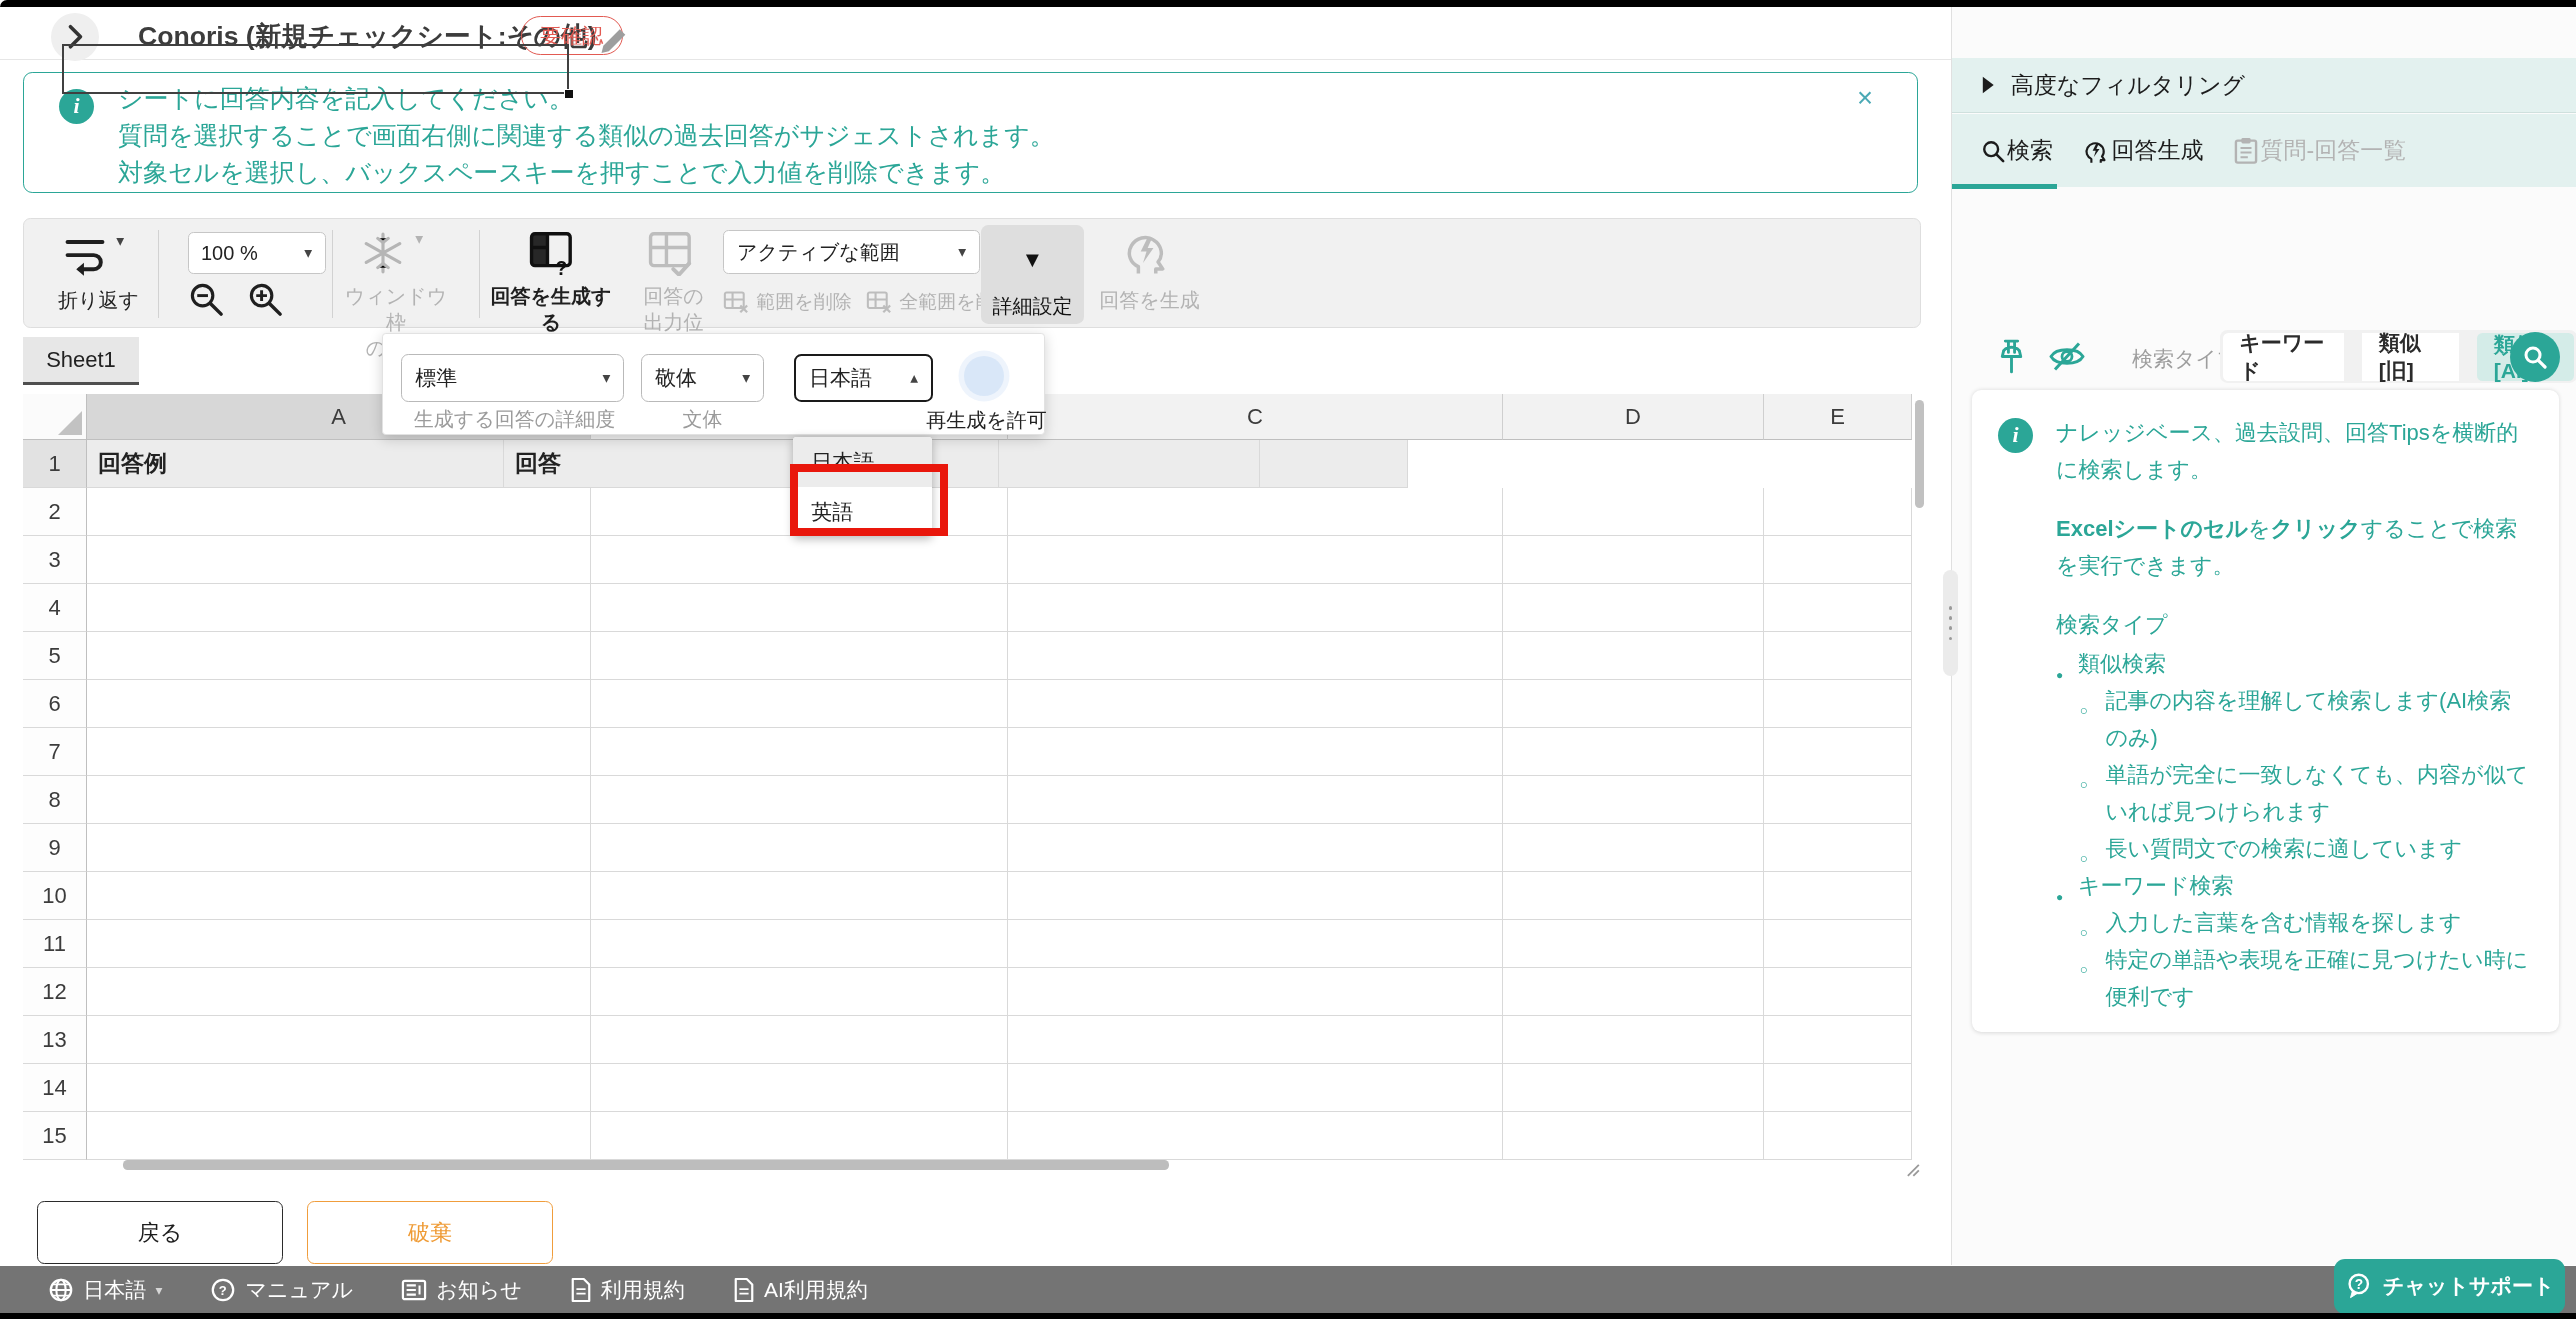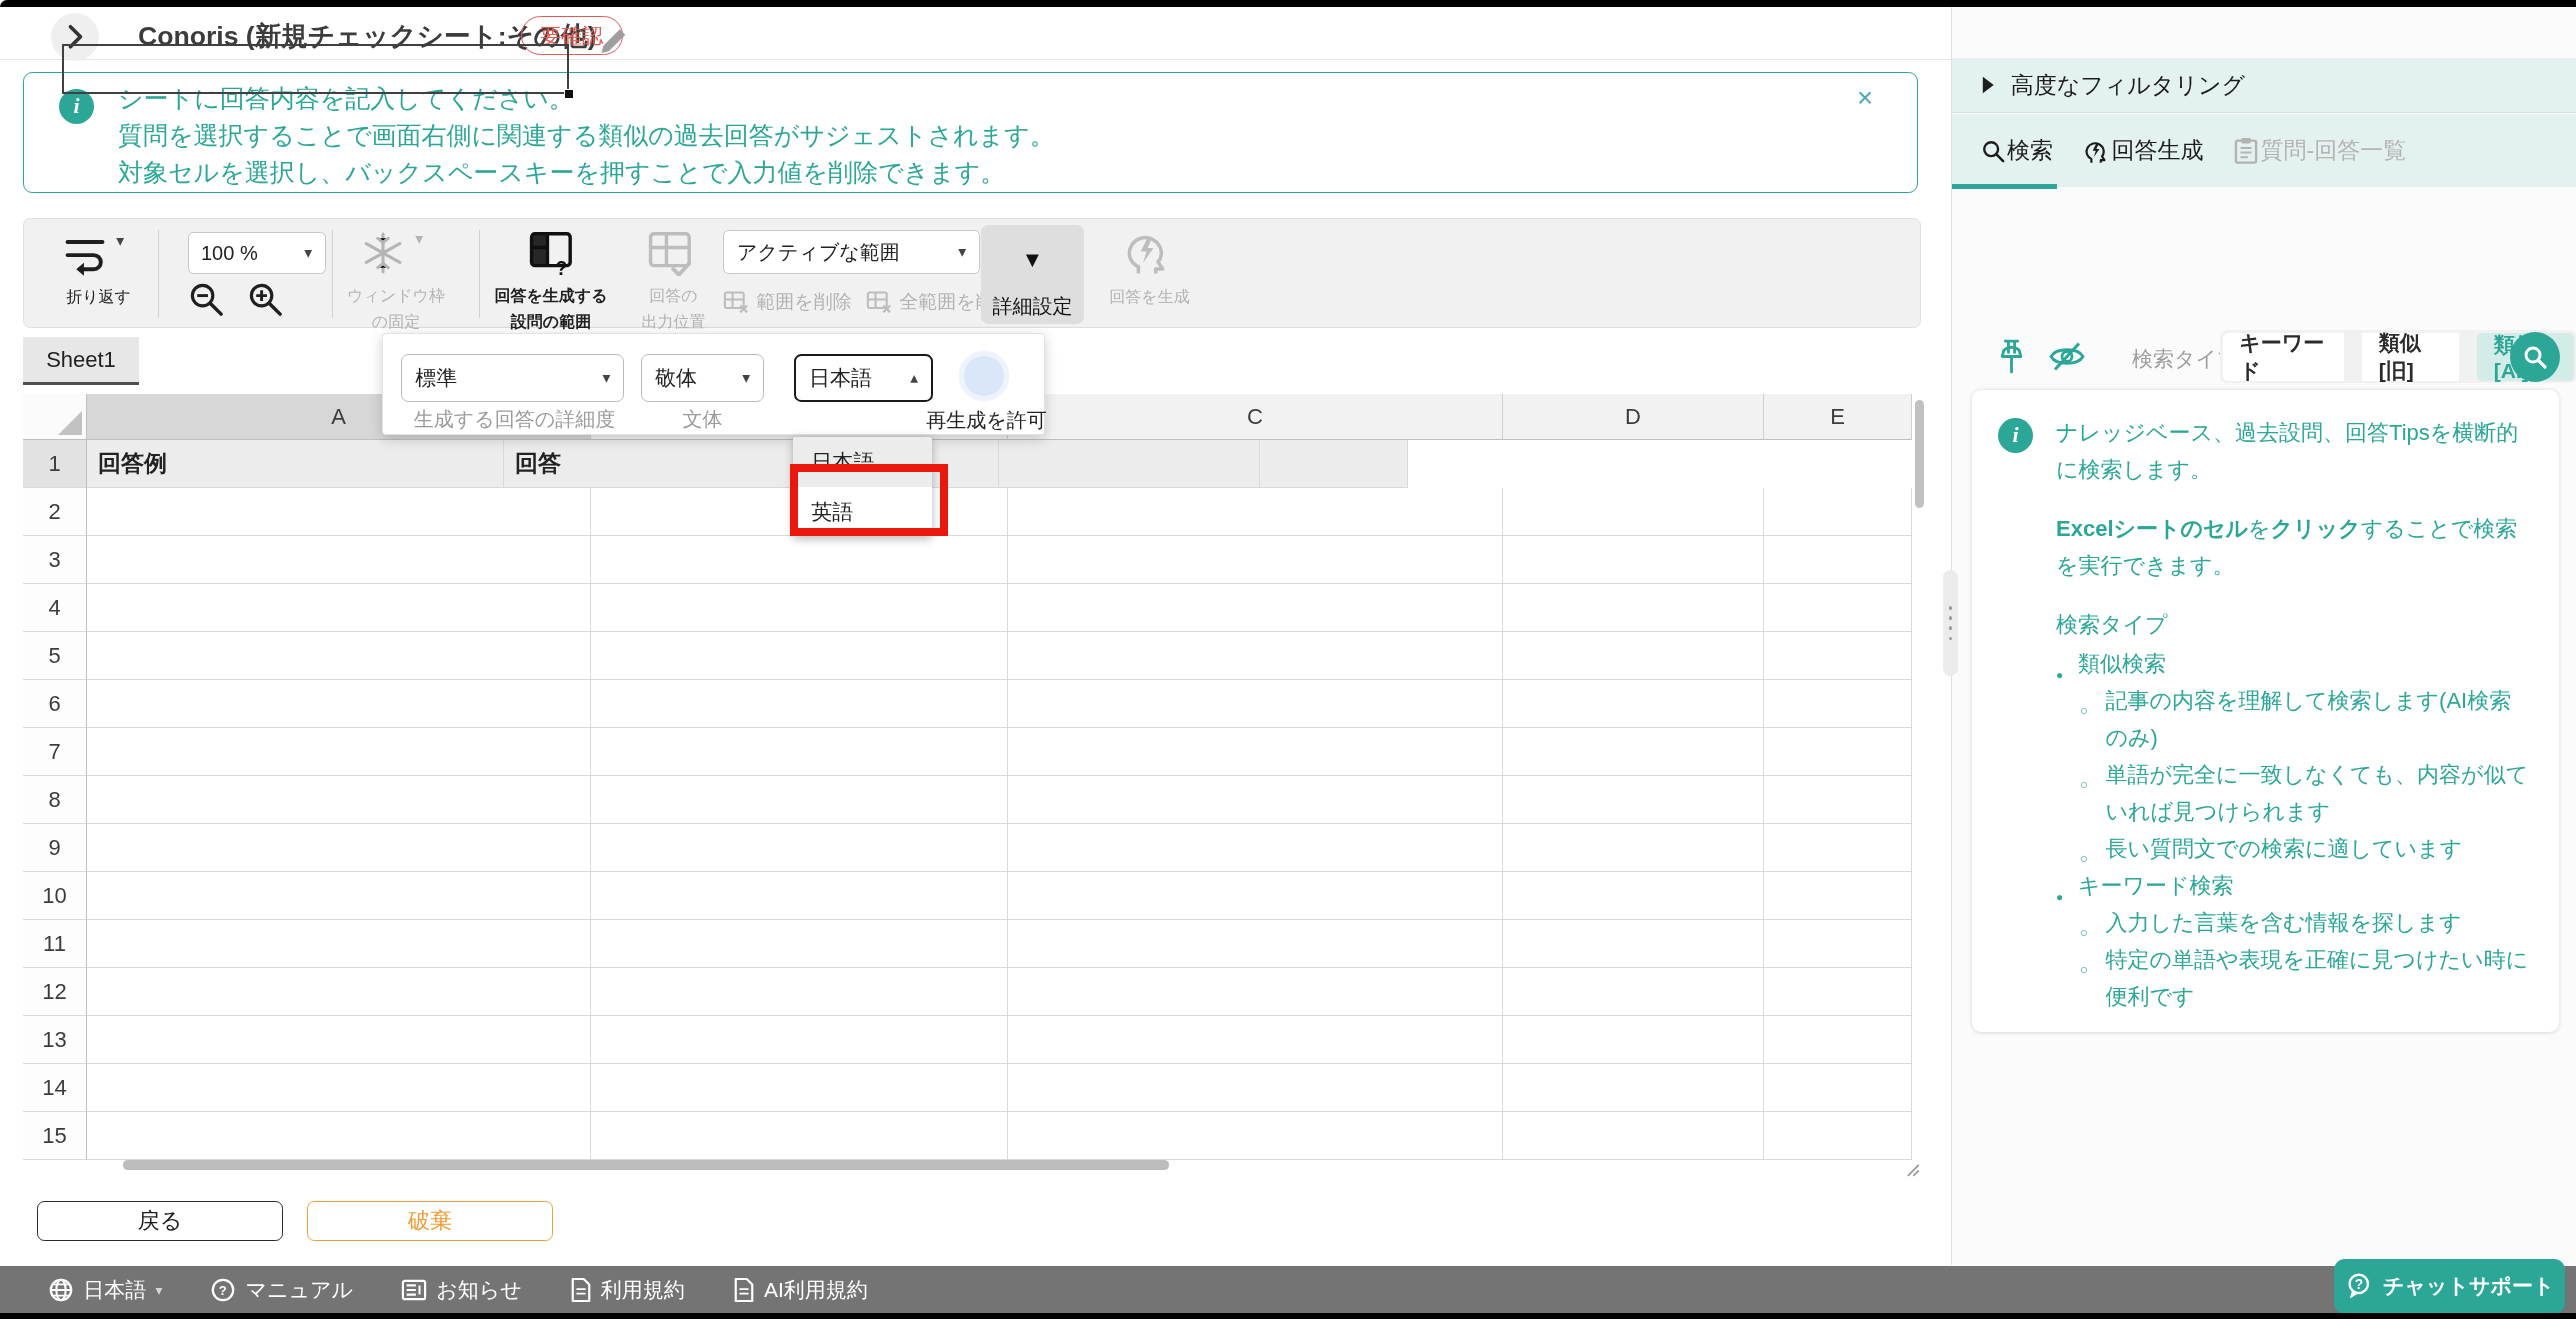--- a/index.html
+++ b/index.html
@@ -24,21 +24,21 @@
   
   #banner { left:23px; top:72px; width:1895px; height:121px; border:1.8px solid #2ba697; border-radius:9.2px; background:#fff; }
   .info-circle { width:35px; height:35px; border-radius:50%; background:#2ba697; color:#fff; font-size:22px; font-weight:bold; display:flex; align-items:center; justify-content:center; font-family:"Liberation Serif","DejaVu Serif",serif; font-style:italic; }
   #banner .info-circle { position:absolute; left:35px; top:15.6px; }
   #banner-text { position:absolute; left:94px; top:7.3px; color:#2ba697; font-size:25px; line-height:37px; }
   #banner-close { position:absolute; right:44px; top:11px; color:#4aa9b5; font-size:27.5px; cursor:pointer; line-height:27.5px; }
 
   
   #toolbar { left:23px; top:218px; width:1898px; height:110px; background:#f1f1f1; border:0.9px solid #dedede; border-radius:7.3px; }
   .tb-divider { position:absolute; top:11px; height:88px; width:0.9px; background:#d2d2d2; }
-  .tb-label { position:absolute; font-size:16px; color:#1f1f1f; text-align:center; }
+  .tb-label { position:absolute; font-size:20px; color:#1f1f1f; text-align:center; }
   .tb-label.dis, .dis { color:#b3b3b3 !important; }
   .tb-caret { font-size:15.6px; color:#444; }
   .tb-sel { position:absolute; background:#fff; border:0.9px solid #c6c6c6; border-radius:5.5px; font-size:20px; color:#222; display:flex; align-items:center; padding:0 13px; cursor:pointer; }
   .tb-sel .sp { flex:1; }
   #adv-btn { position:absolute; left:957px; top:5.5px; width:103px; height:99px; background:#dedede; border-radius:7.3px; cursor:pointer; text-align:center; }
   #adv-btn .car { font-size:22px; color:#111; margin-top:22px; }
   #adv-btn .lb { font-size:20px; color:#111; margin-top:20px; }
 
   
   #popup { left:382px; top:333px; width:663px; height:102px; background:#fff; border:0.9px solid #e2e2e2; border-radius:3.7px; box-shadow:0 3.7px 13px rgba(0,0,0,.18); z-index:40; }
@@ -68,21 +68,21 @@
   #corner-tri { position:absolute; right:3.7px; bottom:3.7px; width:0; height:0; border-left:24px solid transparent; border-bottom:24px solid #c2c2c2; }
   #a1sel { position:absolute; left:62px; top:44px; width:507px; height:50px; border:2.3px solid #404040; pointer-events:none; }
   #a1handle { position:absolute; left:564px; top:89px; width:10px; height:10px; background:#111; border:1.4px solid #fff; }
   #vscroll { left:1913px; top:396px; width:13px; height:759px; }
   #vthumb { position:absolute; left:1.8px; top:3.7px; width:9.2px; height:108px; background:#c1c1c1; border-radius:4.6px; }
   #hscroll { left:87px; top:1159px; width:1826px; height:13px; }
   #hthumb { position:absolute; left:36px; top:0.9px; width:1046px; height:10px; background:#bdbdbd; border-radius:4.6px; }
   #gresize { left:1906px; top:1163px; }
 
   
-  .act-btn { position:absolute; top:1201px; width:246px; height:40px; border-radius:7.3px; background:#fff; font-size:22px; display:flex; align-items:center; justify-content:center; cursor:pointer; }
+  .act-btn { position:absolute; top:1201px; width:246px; height:63px; border-radius:7.3px; background:#fff; font-size:22px; display:flex; align-items:center; justify-content:center; cursor:pointer; }
   #btn-back { left:37px; border:1.8px solid #2b2b2b; color:#1d1d1d; }
   #btn-discard { left:307px; border:1.8px solid #f09d3c; color:#ef9b35; }
   #btn-output { position:absolute; left:2306px; top:1200px; width:238px; height:53px; background:#2ba697; border-radius:5.5px; color:#fff; font-size:23px; display:flex; align-items:center; justify-content:center; cursor:pointer; }
 
   
   #footer { left:0; top:1266px; width:2576px; height:48px; background:#747474; display:flex; align-items:center; color:#fff; }
   #blackbottom { left:0; top:1313px; width:2576px; height:6.4px; background:#000; }
   .f-item { display:flex; align-items:center; gap:9.2px; font-size:21px; margin-left:48px; cursor:pointer; }
   .f-item svg { display:block; }
   #chat-btn { position:absolute; left:2334px; top:-7.3px; width:231px; height:55px; background:#2ba697; border-radius:11px; display:flex; align-items:center; justify-content:center; gap:11px; font-size:21px; font-weight:bold; cursor:pointer; }

